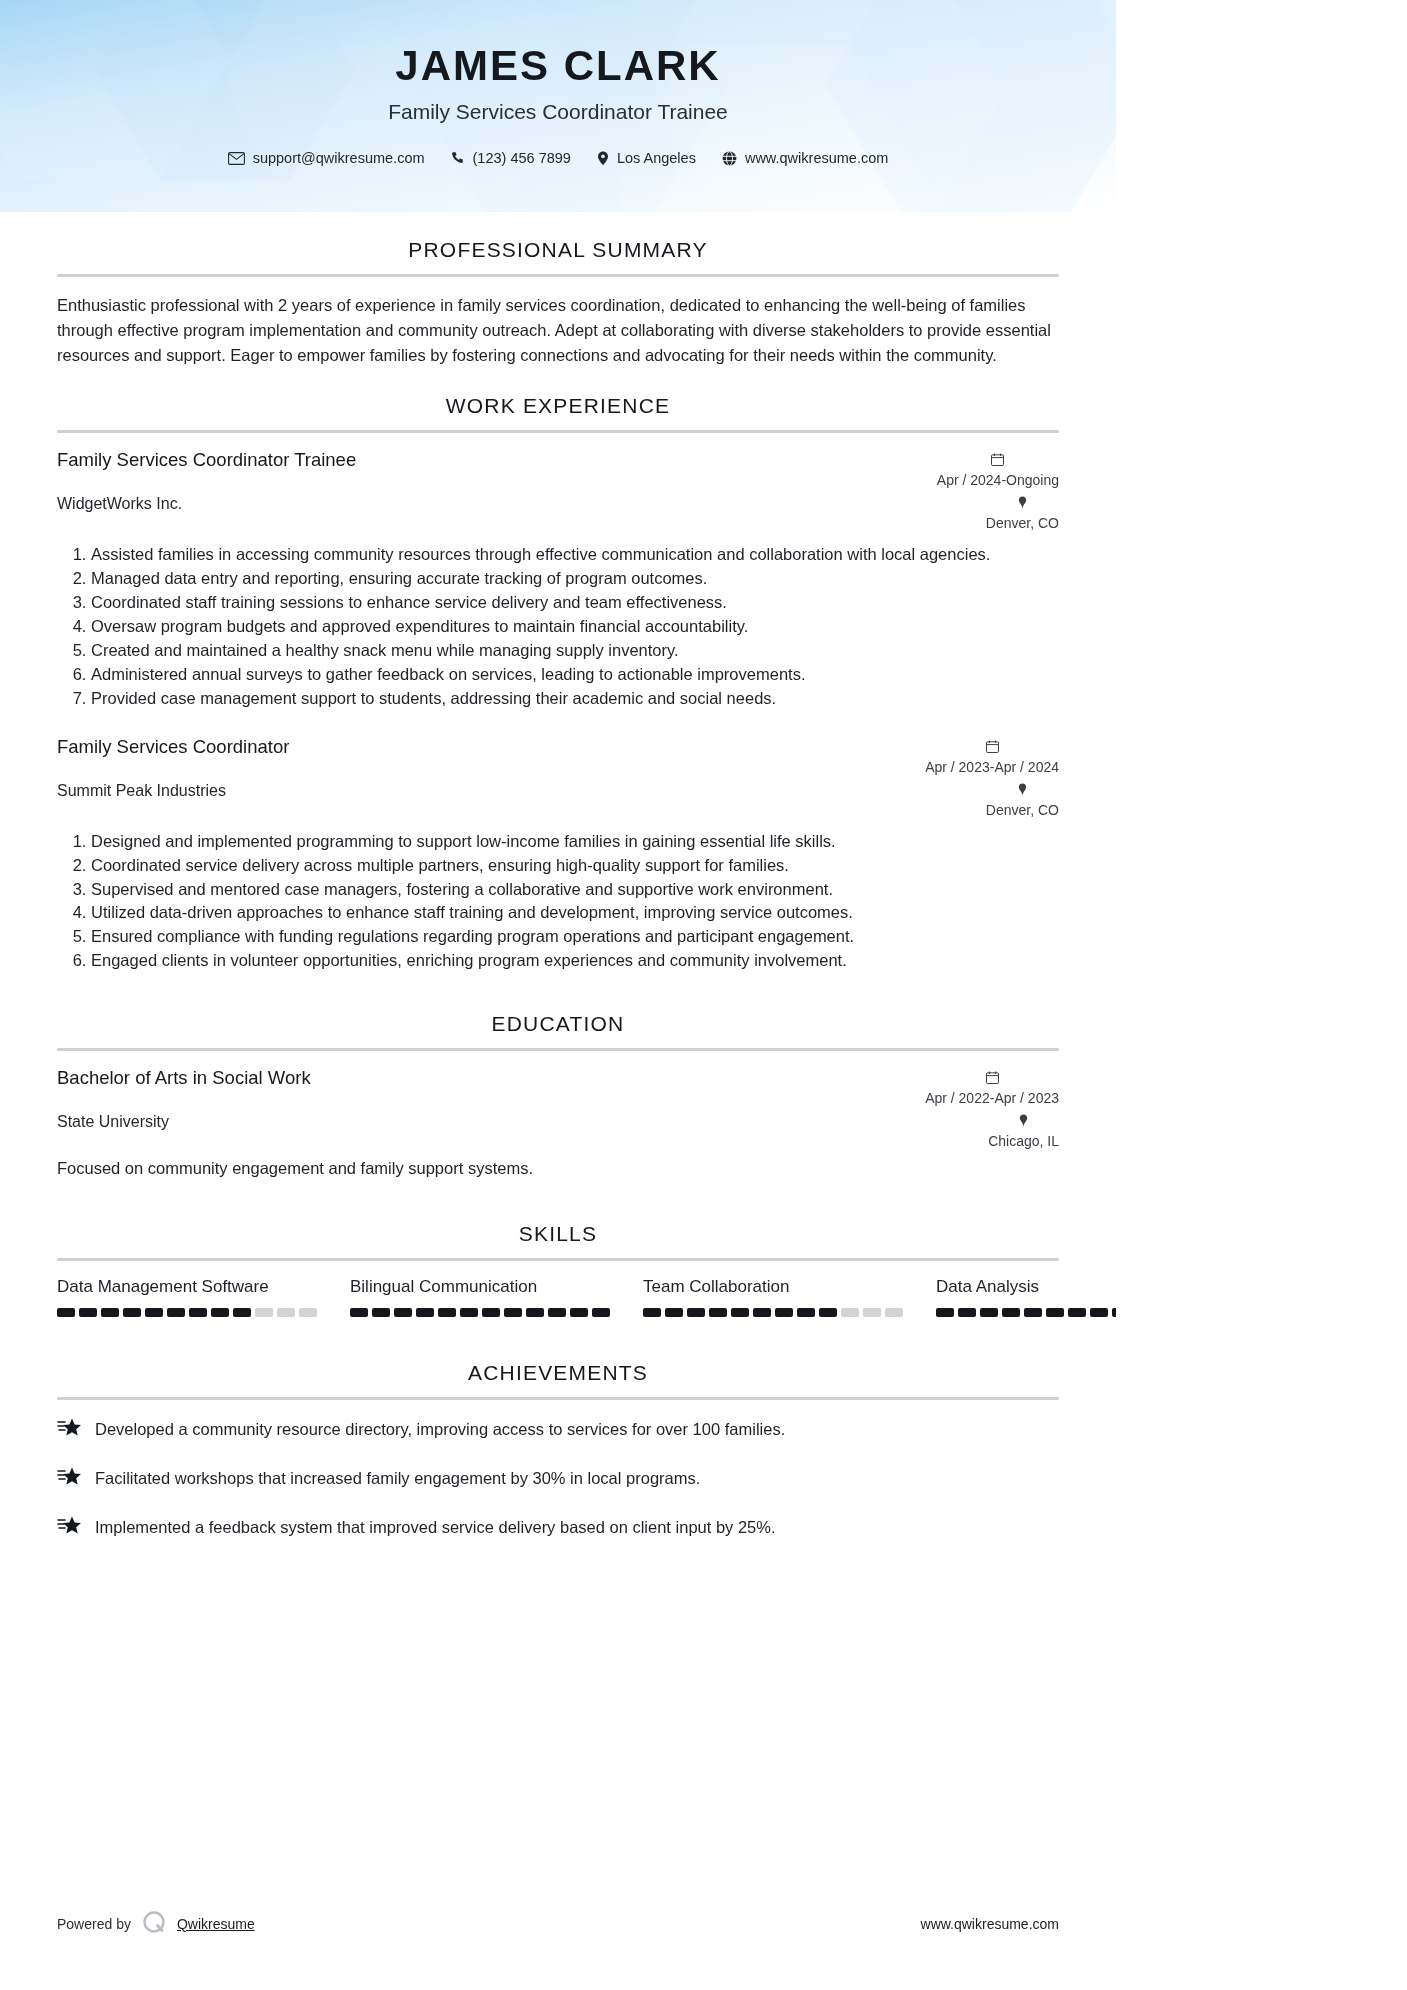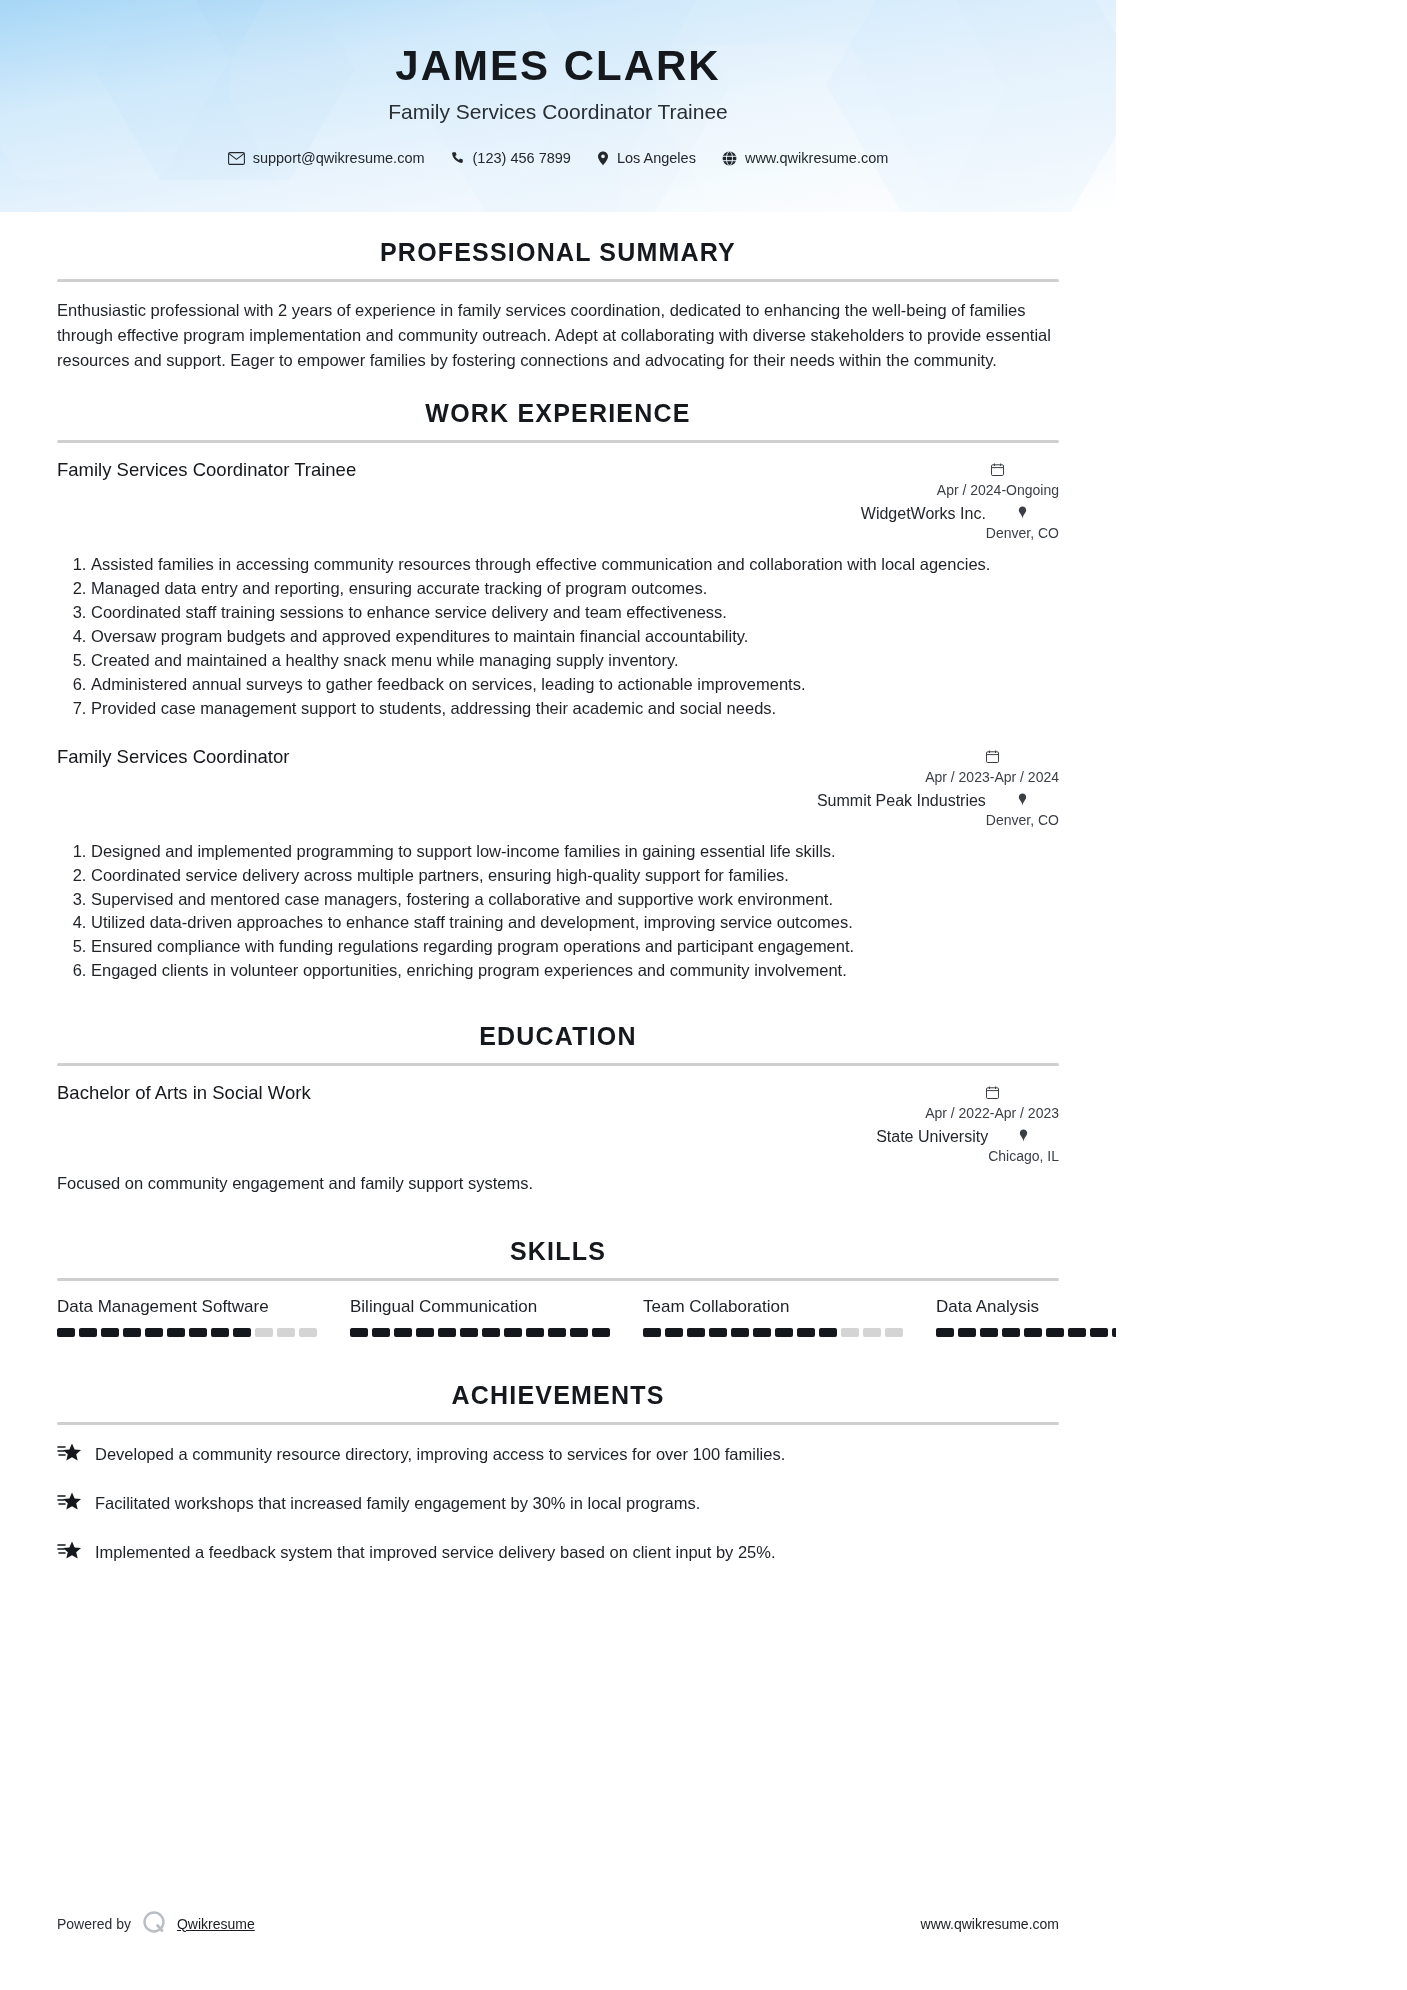--- a/index.html
+++ b/index.html
@@ -58,22 +58,22 @@
     color: #24282d;
   }
   .contact-item { display: flex; align-items: center; gap: 8px; }
   .contact-item svg { display: block; }
 
   
   .content { padding: 0 57px; }
   .section { margin-top: 26px; }
   .section-title {
     text-align: center;
-    font-size: 25px;
-    font-weight: bold;
+    font-size: 21px;
+    font-weight: normal;
     letter-spacing: 1.2px;
     color: #15181c;
     margin: 0 0 12px 0;
   }
   .rule {
     height: 3px;
     background: #cfcfcf;
     border-radius: 2px;
     margin-bottom: 16px;
   }
@@ -87,21 +87,21 @@
   
   .job { margin-bottom: 26px; }
   .job-head {
     display: flex;
     justify-content: space-between;
     align-items: baseline;
   }
   .job-title { font-size: 18.5px; color: #15181c; }
   .job-sub {
     display: flex;
-    justify-content: flex-end;
+    justify-content: space-between;
     align-items: baseline;
     margin-top: 7px;
   }
   .job-company { font-size: 16px; color: #24282d; }
   .meta {
     font-size: 14px;
     color: #3a3f45;
     display: flex;
     align-items: center;
     gap: 3px;

